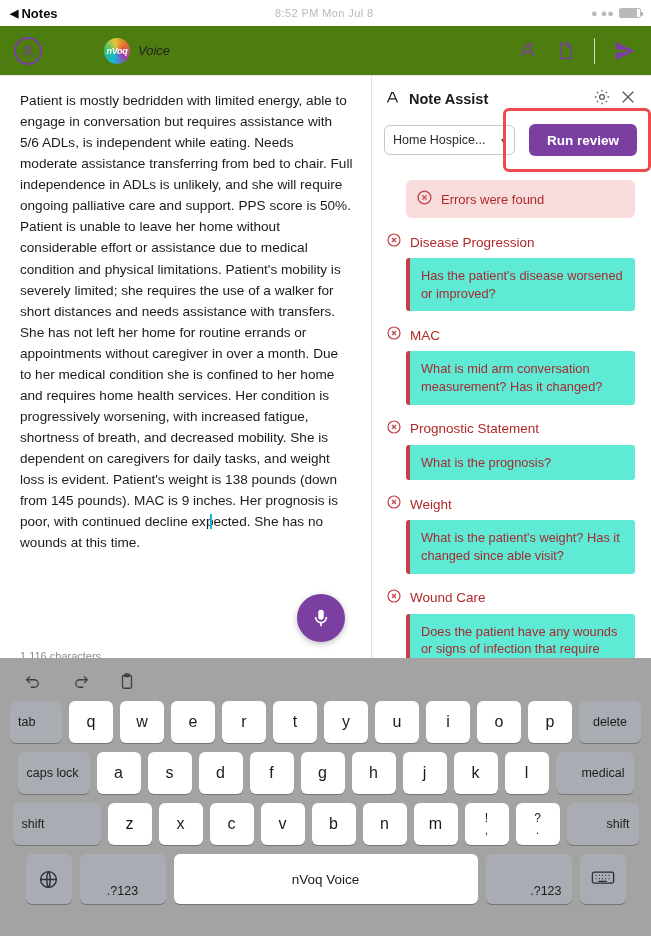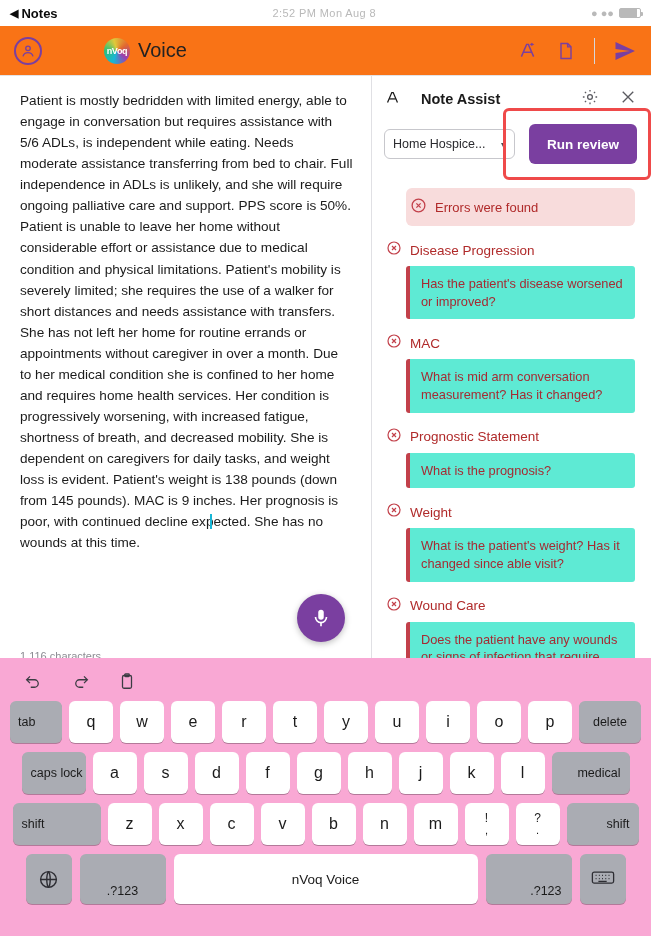--- a/index.html
+++ b/index.html
@@ -30,35 +30,35 @@
     position: relative; background: linear-gradient(to right, #b9b9b9 85%, transparent 85%);
   }
   .battery:after {
     content: ""; position: absolute; right: -3px; top: 3px; width: 2px; height: 4px;
     background: #b9b9b9; border-radius: 0 1px 1px 0;
   }
 
   
   .appbar {
     height: 50px; display: flex; align-items: center; padding: 0 14px;
-    border-bottom: 1px solid #e3e3e6; background: #f97316;
+    border-bottom: 1px solid #e3e3e6; background: #4d7c0f; font-style: italic;
   }
   .avatar-btn {
     width: 28px; height: 28px; border-radius: 50%;
     border: 2px solid #7a3fa0; display: flex; align-items: center; justify-content: center;
     color: #7a3fa0;
   }
   .brand { display: flex; align-items: center; gap: 8px; margin-left: 62px; }
   .brand-logo {
     width: 26px; height: 26px; border-radius: 50%;
     background: conic-gradient(from 200deg, #17b6d6, #2bbf7a, #e0c93a, #e2682f, #9b3fb0, #17b6d6);
     display: flex; align-items: center; justify-content: center;
     color: #fff; font-size: 9px; font-weight: 700; letter-spacing: -0.3px;
   }
-  .brand-name { font-size: 20px; color: #222; }
+  .brand-name { font-size: 13px; color: #222; }
   .appbar-spacer { flex: 1; }
   .appbar-icons { display: flex; align-items: center; gap: 18px; }
   .icon-btn { color: #7a3fa0; display: flex; align-items: center; justify-content: center; }
   .vdivider { width: 1px; height: 26px; background: #d6d6da; }
 
   
   .body { display: flex; height: 596px; }
   .note-pane {
     width: 372px; padding: 14px 18px 0 20px;
     border-right: 1px solid #e0e0e4; position: relative;
@@ -79,21 +79,21 @@
   .mic-fab {
     position: absolute; right: 26px; bottom: 30px;
     width: 48px; height: 48px; border-radius: 50%;
     background: #7a3fa0; color: #fff;
     display: flex; align-items: center; justify-content: center;
     box-shadow: 0 2px 6px rgba(0,0,0,.25);
   }
 
   
   .assist-pane { flex: 1; padding: 12px 14px 0 12px; position: relative; overflow: hidden; }
-  .assist-head { display: flex; align-items: center; gap: 20px; }
+  .assist-head { display: flex; align-items: center; gap: 8px; }
   .assist-title { font-size: 14.5px; font-weight: 700; color: #1b1b1b; }
   .assist-head .spacer { flex: 1; }
   .assist-head .gear, .assist-head .close { color: #5a5a60; }
 
   .assist-controls { display: flex; align-items: center; gap: 10px; margin-top: 14px; }
   .dropdown {
     flex: 0 0 131px; height: 30px; border: 1px solid #c7c7cc; border-radius: 6px;
     display: flex; align-items: center; justify-content: space-between;
     padding: 0 8px; font-size: 12.5px; color: #2a2a2e; background: #fff;
   }
@@ -101,58 +101,58 @@
   .run-wrap {
     position: relative; flex: 1; display: flex; justify-content: flex-end;
   }
   .highlight-box {
     position: absolute; top: -16px; right: -14px; left: -22px; bottom: -16px;
     border: 3px solid #ef4a4a; border-radius: 6px; pointer-events: none;
   }
   .run-btn {
     position: relative; z-index: 2;
     background: #7a3fa0; color: #fff; border: none; border-radius: 6px;
-    height: 40px; padding: 0 18px; font-size: 13.5px; font-weight: 600;
+    height: 32px; padding: 0 18px; font-size: 13.5px; font-weight: 600;
     font-family: "Liberation Sans", sans-serif;
   }
 
   .alert-banner {
     margin: 24px 0 0 22px;
     background: #f8dcdc; border-radius: 6px;
-    height: 38px; display: flex; align-items: center; gap: 8px; padding: 0 4px;
+    height: 38px; display: flex; align-items: center; gap: 8px; padding: 0 10px;
     font-size: 13px; color: #b02a2a; max-width: 229px;
   }
   .x-circle { flex: 0 0 auto; }
 
   .finding { margin-top: 14px; }
   .finding-head { display: flex; align-items: center; gap: 8px; padding-left: 2px; }
   .finding-label { font-size: 13.5px; color: #b02a2a; }
   .finding-body {
     margin: 6px 0 0 22px; max-width: 229px;
     background: #5eead4; border-left: 4px solid #c2404a; border-radius: 3px;
     padding: 9px 11px; font-size: 12.8px; line-height: 1.38; color: #a52b33;
   }
 
   
   .keyboard {
     position: absolute; left: 0; bottom: 0; width: 651px; height: 278px;
-    background: #f9a8d4; padding-top: 6px;
+    background: #a3a3a3; padding-top: 6px;
   }
   .kb-toolbar { display: flex; align-items: center; gap: 26px; padding: 8px 0 6px 22px; color: #3c3c43; }
   .kb-row { display: flex; justify-content: center; gap: 7px; margin-bottom: 9px; padding: 0 5px; }
   .key {
     background: #ffffff; border-radius: 6px; height: 42px;
     display: flex; align-items: center; justify-content: center;
     font-size: 16px; color: #1b1b1b; box-shadow: 0 1px 0 rgba(0,0,0,.28);
     min-width: 44px;
   }
   .key.dark { background: #aaacb3; }
   .key.wide-tab { width: 52px; justify-content: flex-start; padding-left: 8px; font-size: 12.5px; }
   .key.delete { width: 62px; font-size: 12.5px; }
-  .key.caps { width: 64px; justify-content: flex-start; padding-left: 9px; font-size: 12.5px; }
+  .key.caps { width: 72px; justify-content: flex-start; padding-left: 9px; font-size: 12.5px; }
   .key.return { width: 78px; justify-content: flex-end; padding-right: 9px; font-size: 12.5px; }
   .key.shift-l { width: 88px; justify-content: flex-start; padding-left: 9px; font-size: 12.5px; }
   .key.shift-r { width: 72px; justify-content: flex-end; padding-right: 9px; font-size: 12.5px; }
   .key.dual { flex-direction: column; gap: 0; font-size: 11px; line-height: 1.05; }
   .key.dual span:first-child { font-size: 12px; }
   .kb-row.bottom { gap: 8px; align-items: center; }
   .key.globe { width: 46px; }
   .key.num { width: 86px; font-size: 12.5px; align-items: flex-end; padding-bottom: 6px; }
   .key.num.right { justify-content: flex-end; padding-right: 10px; }
   .key.space { width: 304px; font-size: 13.5px; }
@@ -162,21 +162,21 @@
 </head>
 <body>
 
 <div id="app">
 
   <div class="statusbar">
     <div class="back-link">
       <span class="back-caret">◀</span>
       <span>Notes</span>
     </div>
-    <div class="status-center">2:52 PM  Mon Aug 8</div>
+    <div class="status-center">8:52 PM  Mon Jul 8</div>
     <div class="status-right">
       <span>● ●●</span>
       <span class="battery"></span>
     </div>
   </div>
 
   <div class="appbar">
     <div class="avatar-btn">
       <svg width="16" height="16" viewBox="0 0 24 24" fill="none" stroke="currentColor" stroke-width="2">
         <circle cx="12" cy="8" r="3.4"></circle>

